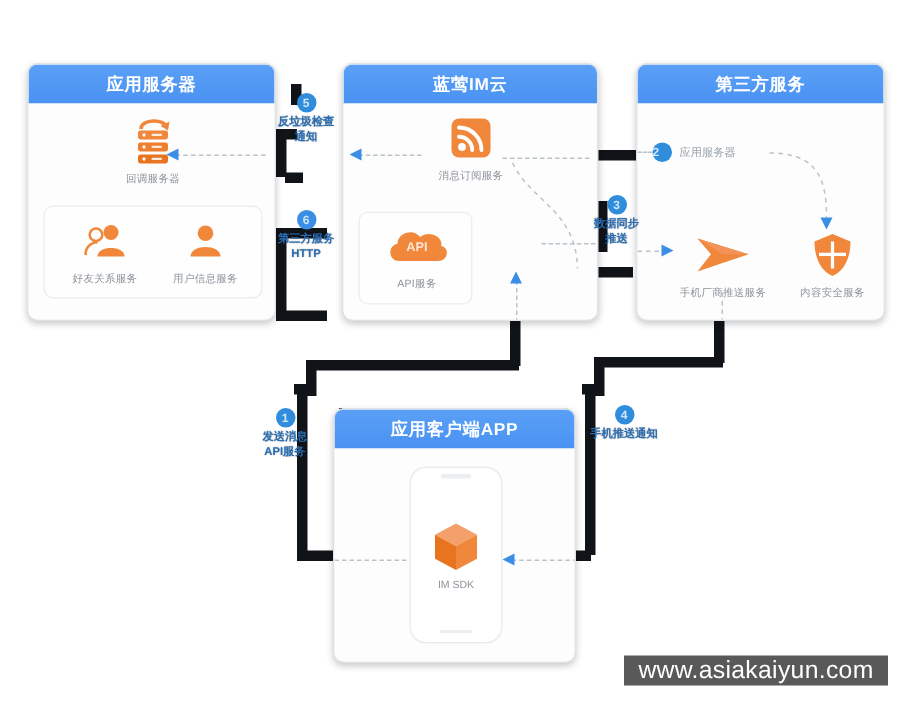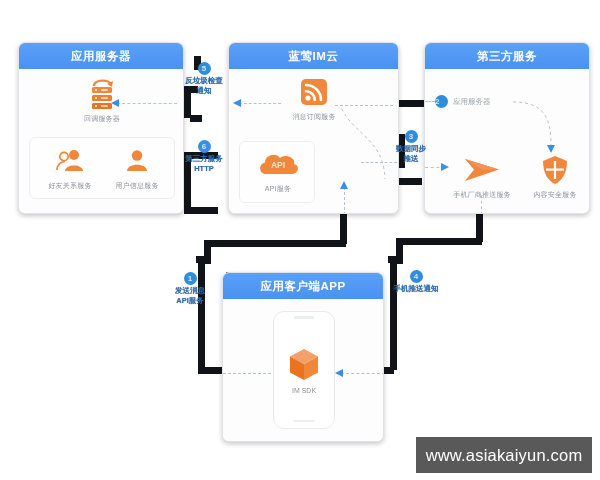--- a/index.html
+++ b/index.html
@@ -113,21 +113,21 @@
   .inline-step .txt { font-size:7.5px; color:#9aa3ab; white-space:nowrap; }
 
   
   .wm {
     position:absolute;
     background:#595959;
     color:#fff;
     display:flex; align-items:center; justify-content:center;
   }
   #wm-tg { left:12px; top:6px; padding:5px 13px; font-size:17px; letter-spacing:.4px; }
-  #wm-site { left:416px; top:437px; width:176px; height:36px; font-size:16.5px; letter-spacing:.2px; }
+  #wm-site { left:416px; top:437px; width:176px; height:20px; font-size:16.5px; letter-spacing:.2px; }
 </style>
 </head>
 <body>
 
 <div id="stage">
 
   <div class="flow h" style="left:184px; top:86px; width:14px;"></div>
   <div class="flow v" style="left:184px; top:86px; height:32px;"></div>
   <div class="flow h" style="left:184px; top:152px; width:34px;"></div>
   <div class="flow v" style="left:184px; top:152px; height:62px;"></div>

